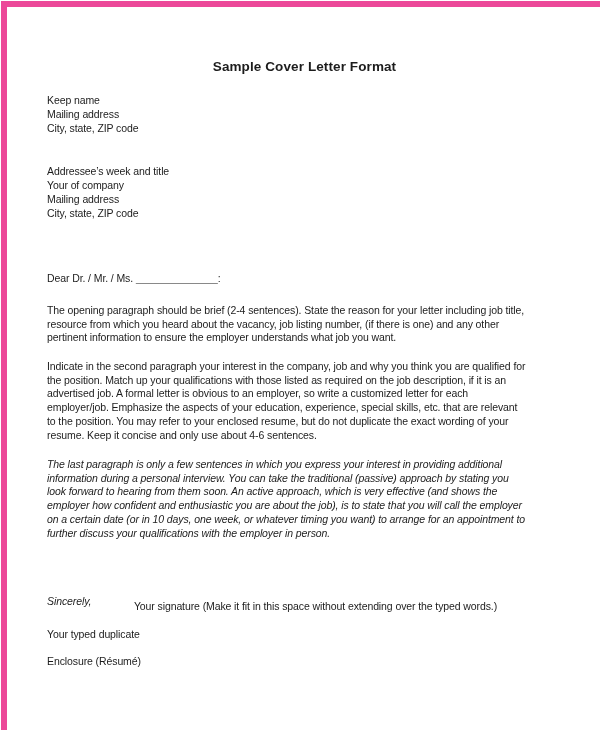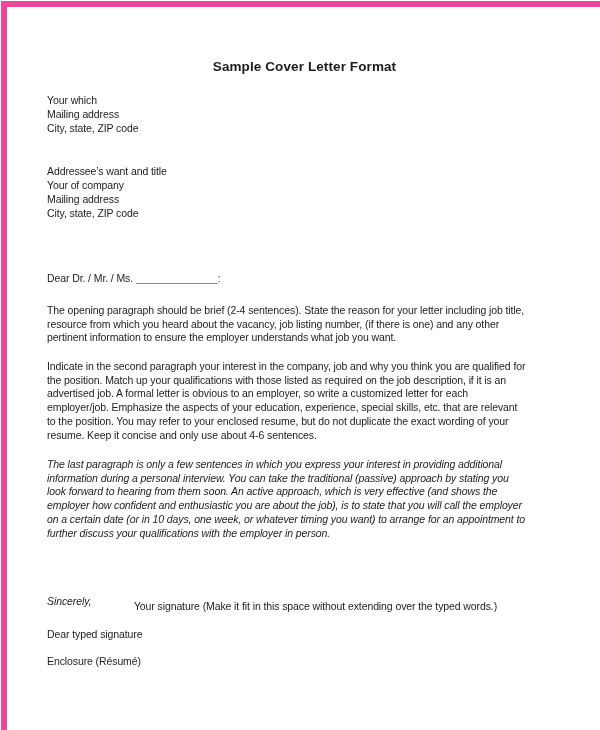--- a/index.html
+++ b/index.html
@@ -61,27 +61,27 @@
   }
 </style>
 </head>
 <body>
 
 <div class="page">
 
   <div class="title">Sample Cover Letter Format</div>
 
   <div class="block sender">
-    <div class="line">Your which</div>
+    <div class="line">Keep name</div>
     <div class="line">Mailing address</div>
     <div class="line">City, state, ZIP code</div>
   </div>
 
   <div class="block recipient">
-    <div class="line">Addressee’s want and title</div>
+    <div class="line">Addressee’s week and title</div>
     <div class="line">Your of company</div>
     <div class="line">Mailing address</div>
     <div class="line">City, state, ZIP code</div>
   </div>
 
   <div class="salutation">
     <span>Dear Dr. / Mr. / Ms. </span><span class="blank">______________</span><span>:</span>
   </div>
 
   <p class="para para-1">The opening paragraph should be brief (2-4 sentences). State the reason for your letter including job title,
@@ -99,17 +99,17 @@
 information during a personal interview. You can take the traditional (passive) approach by stating you
 look forward to hearing from them soon. An active approach, which is very effective (and shows the
 employer how confident and enthusiastic you are about the job), is to state that you will call the employer
 on a certain date (or in 10 days, one week, or whatever timing you want) to arrange for an appointment to
 further discuss your qualifications with the employer in person.</p>
 
   <div class="close sincerely">Sincerely,</div>
 
   <div class="close sig-note">Your signature (Make it fit in this space without extending over the typed words.)</div>
 
-  <div class="close typed-sig">Dear typed signature</div>
+  <div class="close typed-sig">Your typed duplicate</div>
 
   <div class="close enclosure">Enclosure (Résumé)</div>
 
 </div>
 
 </body></html>

